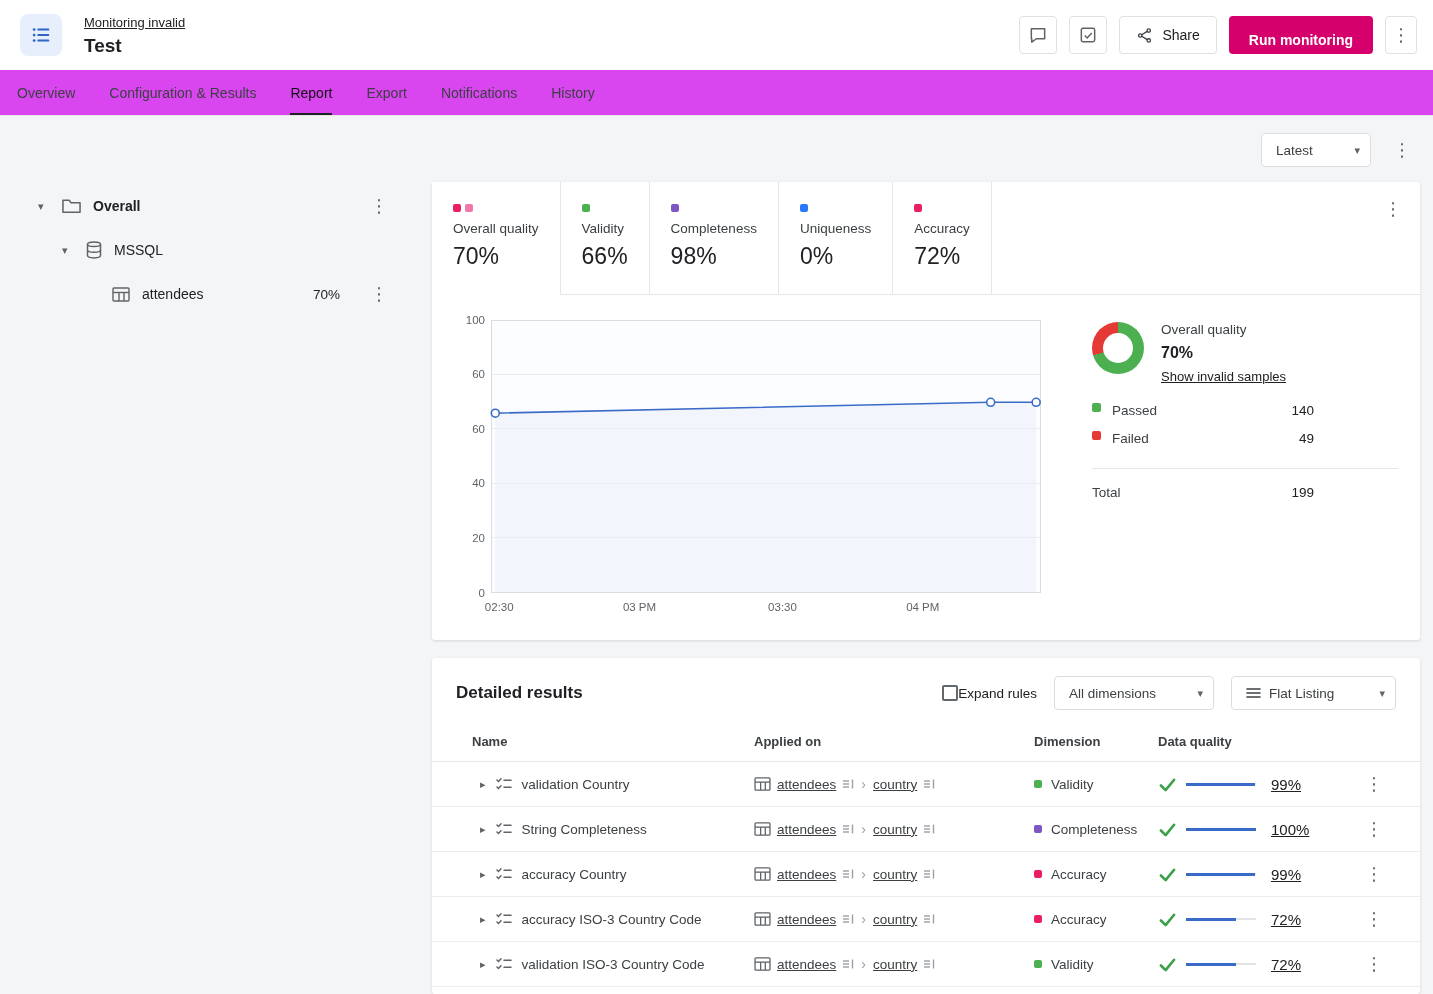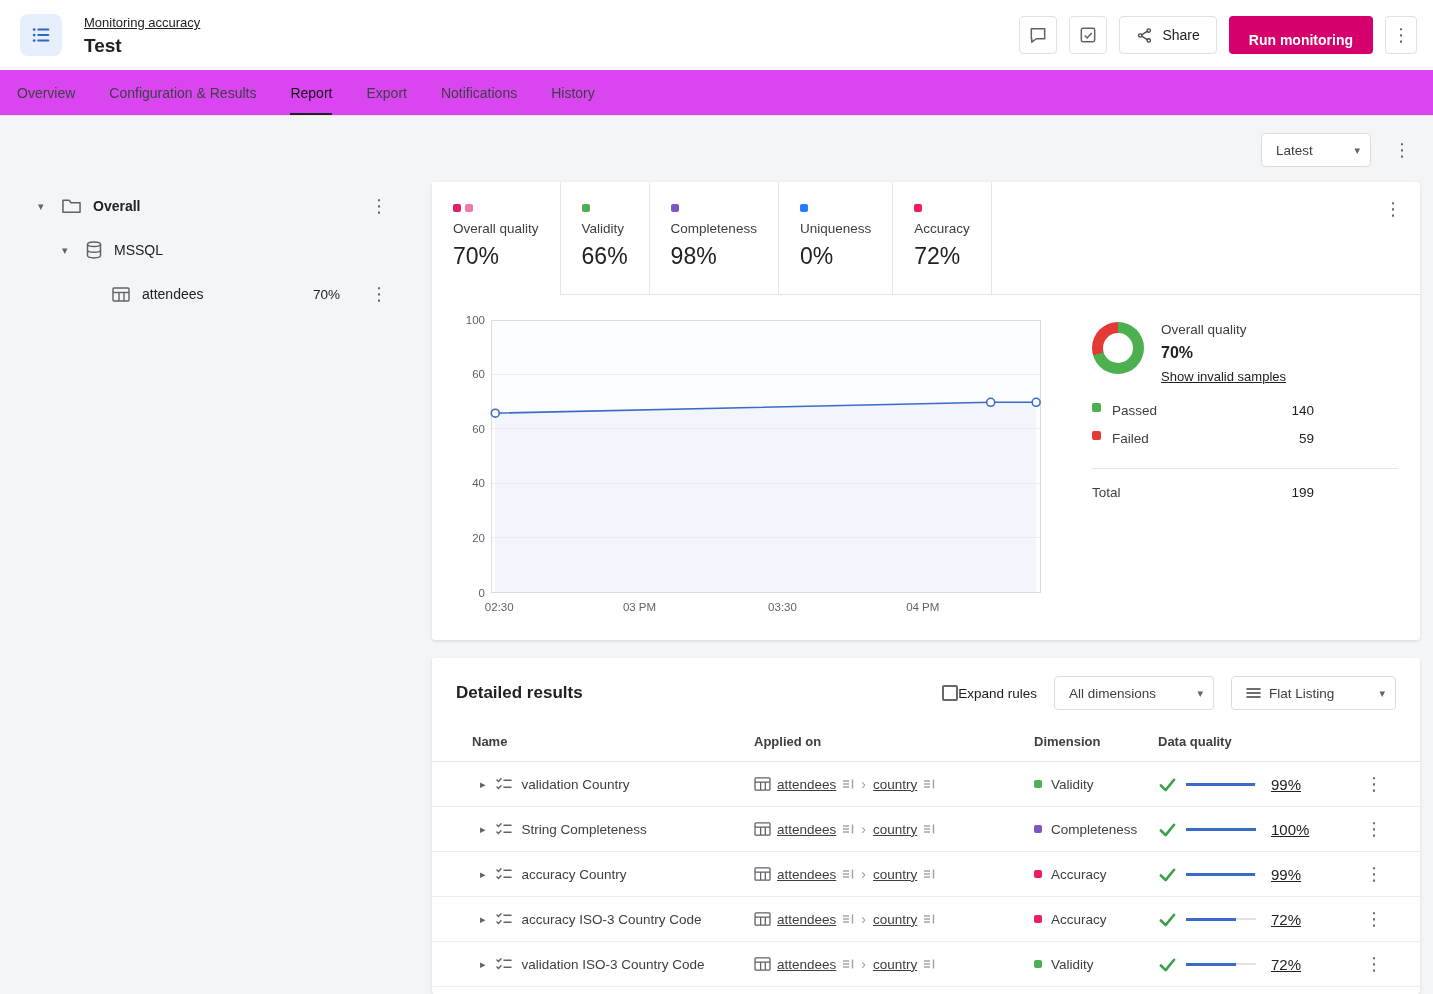--- a/index.html
+++ b/index.html
@@ -130,21 +130,21 @@
           </g>
           <g fill="#2d66c3">
             <circle cx="4.5" cy="6" r="1.5"></circle>
             <circle cx="4.5" cy="12" r="1.5"></circle>
             <circle cx="4.5" cy="18" r="1.5"></circle>
           </g>
         </svg>
     </span>
   </div>
   <div class="title-block">
-    <a class="breadcrumb">Monitoring accuracy</a>
+    <a class="breadcrumb">Monitoring invalid</a>
     <div class="page-title">Test</div>
   </div>
   <div class="header-actions">
     <div class="icon-btn">
       <span class="icon">
         <svg width="20" height="20" viewBox="0 0 24 24" fill="none" stroke="#5f6368" stroke-width="1.8" stroke-linejoin="round">
             <path d="M4 4.5h16v12H10l-5.5 4v-4H4z"></path>
           </svg>
       </span>
     </div>
@@ -318,21 +318,21 @@
           </div>
           <div class="legend">
             <div class="leg-row">
               <span class="leg-dot" style="background: rgb(76, 175, 80);"></span>
               <span class="leg-label">Passed</span>
               <span class="leg-val">140</span>
             </div>
             <div class="leg-row">
               <span class="leg-dot" style="background: rgb(229, 57, 53);"></span>
               <span class="leg-label">Failed</span>
-              <span class="leg-val">59</span>
+              <span class="leg-val">49</span>
             </div>
             <div class="sum-divider"></div>
             <div class="total-row">
               <span class="leg-label">Total</span>
               <span class="leg-val">199</span>
             </div>
           </div>
         </div>
       </section>
 

